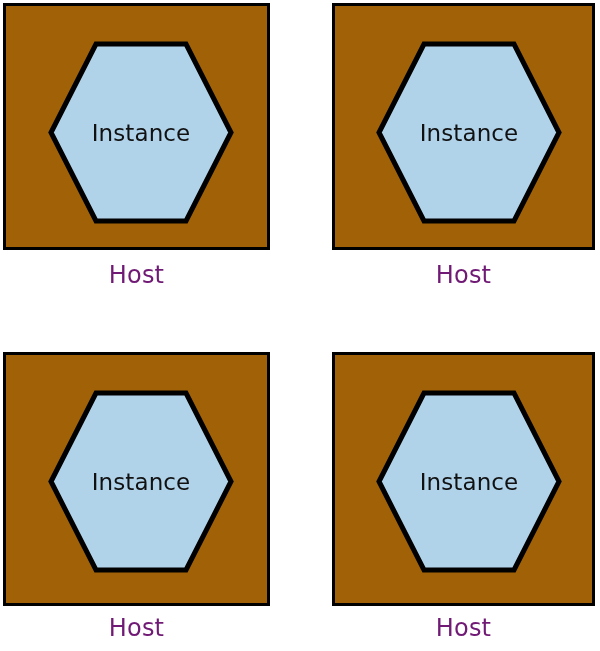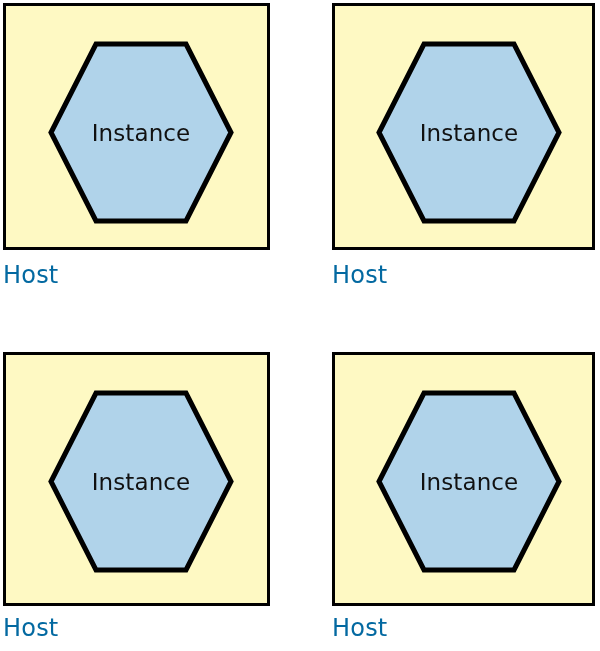--- a/index.html
+++ b/index.html
@@ -25,31 +25,32 @@
   .host-cell {
     position: absolute;
   }
 
   .host-box {
     position: absolute;
     left: 0;
     top: 0;
     box-sizing: border-box;
     border: 3px solid #000000;
-    background: #fef9c3;
+    background: #a16207;
   }
 
   .host-caption {
     position: absolute;
     left: 0;
     width: 100%;
+    text-align: center;
     font-family: "DejaVu Sans", sans-serif;
     font-size: 24px;
     line-height: 28px;
-    color: #0369a1;
+    color: #701a75;
     letter-spacing: 0.2px;
     white-space: nowrap;
   }
 
   
   .hexagon-wrap {
     position: absolute;
   }
   .hexagon-wrap svg {
     display: block;

